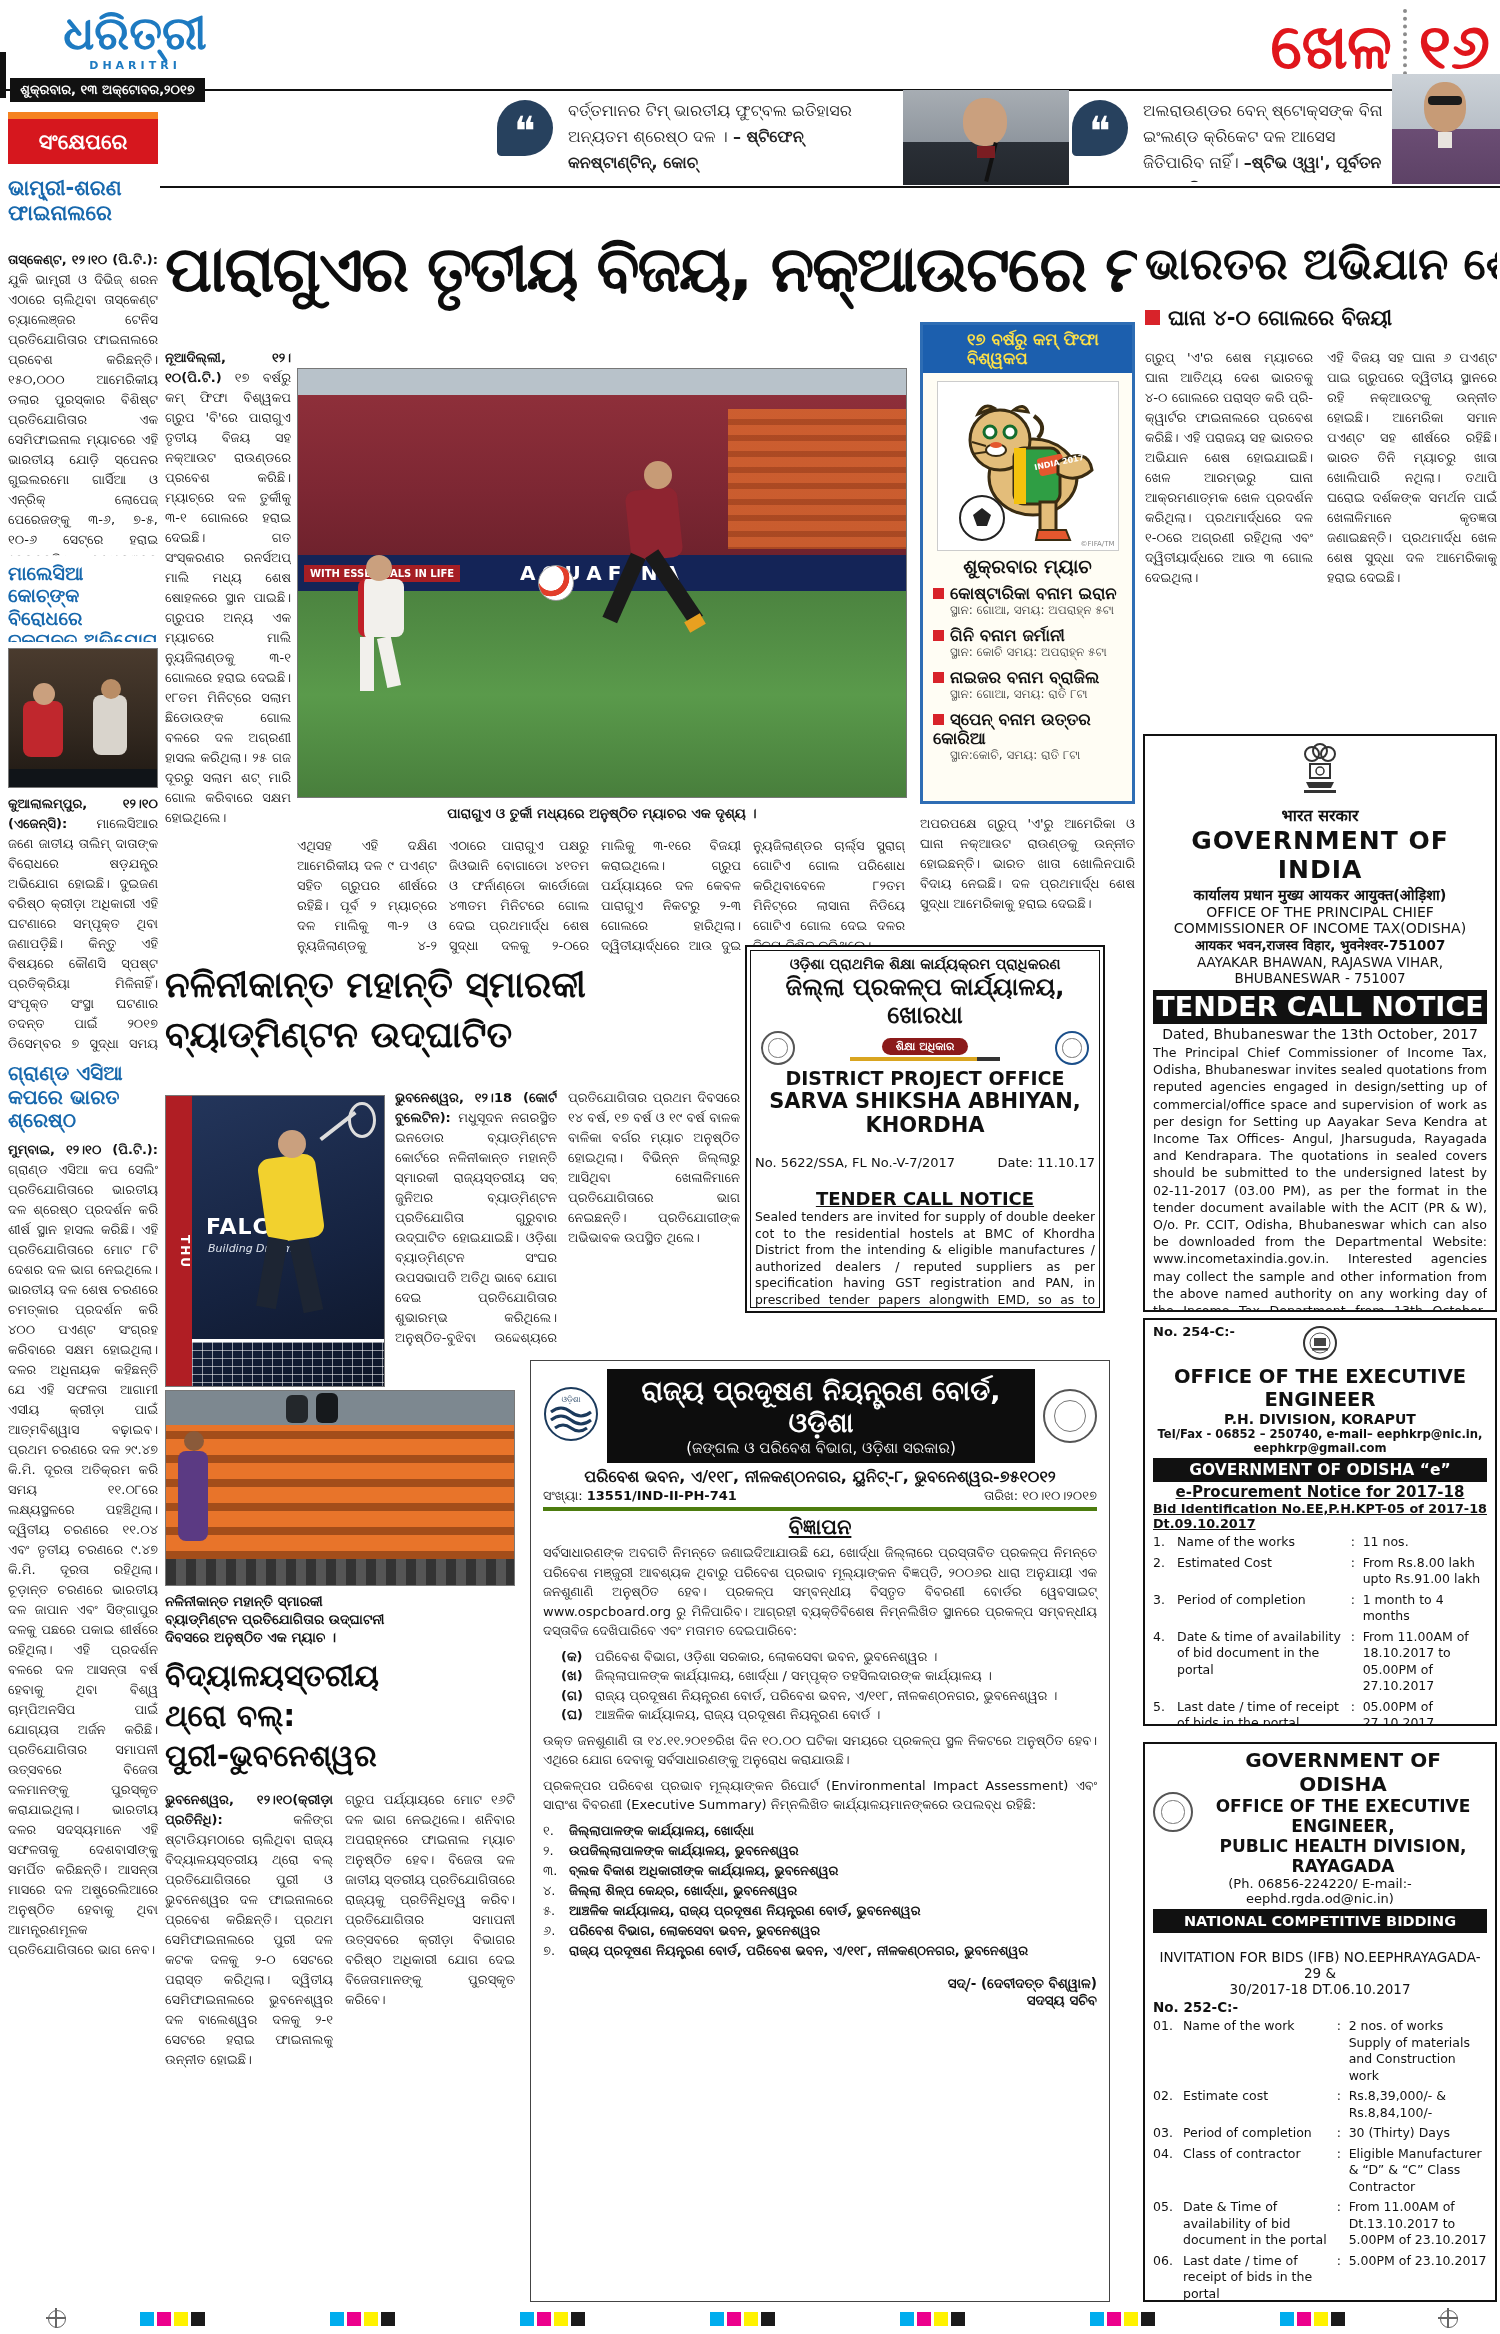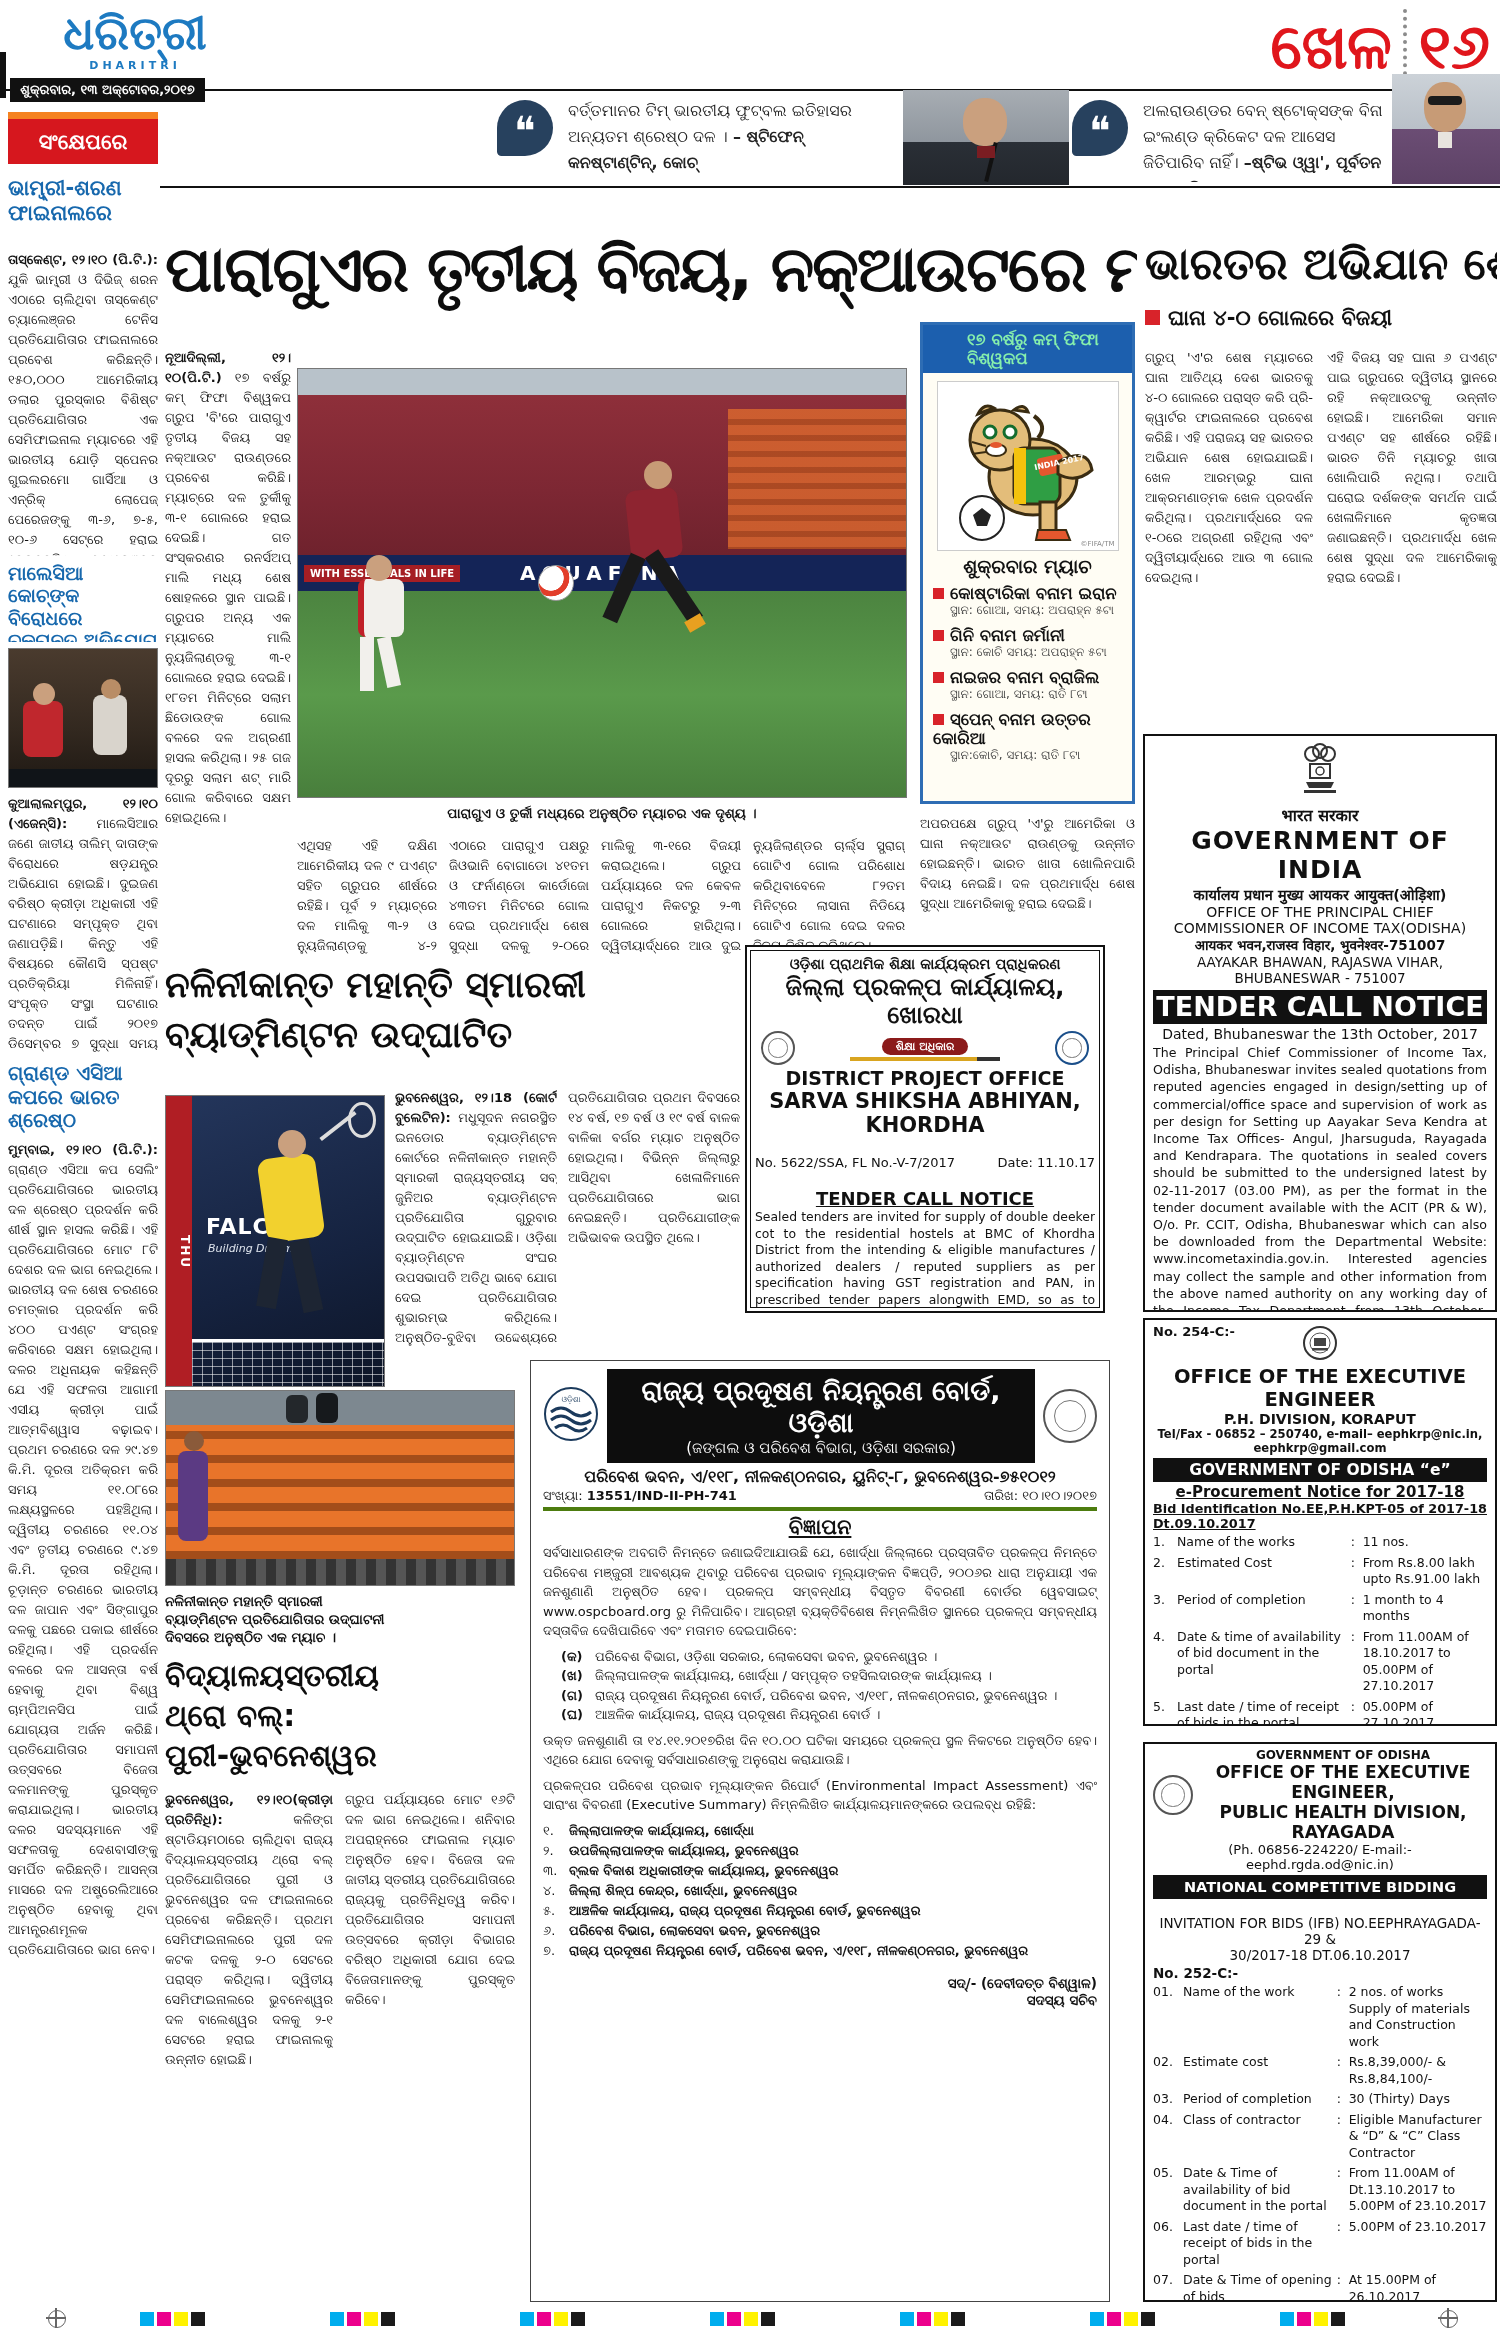--- a/index.html
+++ b/index.html
@@ -135,21 +135,21 @@
     <div class="abs" style="left:240px;top:196px;width:34px;height:34px;border-radius:50%;background:radial-gradient(circle at 35% 35%,#ffffff 0 40%,#e23d2a 42% 58%,#ffffff 60% 100%);border:1px solid #999;"></div>
   </div>
   <div class="abs ctr cap clip" style="left:297px;top:804px;width:610px;height:24px;">ପାରାଗୁଏ ଓ ତୁର୍କୀ ମଧ୍ୟରେ ଅନୁଷ୍ଠିତ ମ୍ୟାଚର ଏକ ଦୃଶ୍ୟ ।</div>
 
   <div class="abs clip just body-txt" style="left:297px;top:836px;width:140px;height:118px;">ଏଥିସହ ଏହି ଦକ୍ଷିଣ ଆମେରିକୀୟ ଦଳ ୯ ପଏଣ୍ଟ ସହିତ ଗ୍ରୁପର ଶୀର୍ଷରେ ରହିଛି। ପୂର୍ବ ୨ ମ୍ୟାଚ୍‌ରେ ଦଳ ମାଲିକୁ ୩-୨ ଓ ନ୍ୟୁଜିଲାଣ୍ଡକୁ ୪-୨ ଗୋଲରେ ପରାସ୍ତ କରିଥିଲା।</div>
   <div class="abs clip just body-txt" style="left:449px;top:836px;width:140px;height:118px;">ଏଠାରେ ପାରାଗୁଏ ପକ୍ଷରୁ ଜିଓଭାନି ବୋଗାଡୋ ୪୧ତମ ଓ ଫର୍ନାଣ୍ଡୋ କାର୍ଡୋଜୋ ୪୩ତମ ମିନିଟରେ ଗୋଲ ଦେଇ ପ୍ରଥମାର୍ଦ୍ଧ ଶେଷ ସୁଦ୍ଧା ଦଳକୁ ୨-୦ରେ ଅଗ୍ରଣୀ କରାଇଥିଲେ।</div>
   <div class="abs clip just body-txt" style="left:601px;top:836px;width:140px;height:118px;">ମାଲିକୁ ୩-୧ରେ ବିଜୟୀ କରାଇଥିଲେ। ଗ୍ରୁପ ପର୍ଯ୍ୟାୟରେ ଦଳ କେବଳ ପାରାଗୁଏ ନିକଟରୁ ୨-୩ ଗୋଲରେ ହାରିଥିଲା। ଦ୍ୱିତୀୟାର୍ଦ୍ଧରେ ଆଉ ଦୁଇ ଗୋଲ ଦେଇ ଦଳ ବିଜୟ ସୁନିଶ୍ଚିତ କରିଥିଲା।</div>
   <div class="abs clip just body-txt" style="left:753px;top:836px;width:152px;height:118px;">ନ୍ୟୁଜିଲାଣ୍ଡର ଚାର୍ଲ୍ସ ସ୍ପ୍ରାଗ୍ ଗୋଟିଏ ଗୋଲ ପରିଶୋଧ କରିଥିବାବେଳେ ୮୨ତମ ମିନିଟ୍‌ରେ ଲାସାନା ନିଡିୟେ ଗୋଟିଏ ଗୋଲ ଦେଇ ଦଳର ବିଜୟ ନିଶ୍ଚିତ କରିଥିଲେ।</div>
 
   <div class="abs" style="left:920px;top:322px;width:215px;height:482px;border:3px solid #2e6db4;background:#fffdf4;box-sizing:border-box;">
-    <div style="height:48px;background:#1c5fae;color:#86efac;font-size:16.5px;font-weight:bold;display:flex;align-items:center;justify-content:center;padding-left:44px;">୧୭ ବର୍ଷରୁ କମ୍ ଫିଫା ବିଶ୍ୱକପ</div>
+    <div style="height:48px;background:#1c5fae;color:#fde047;font-size:16.5px;font-weight:bold;display:flex;align-items:center;justify-content:center;padding-left:44px;">୧୭ ବର୍ଷରୁ କମ୍ ଫିଫା ବିଶ୍ୱକପ</div>
     <div style="margin:8px auto 4px;width:180px;height:168px;background:#fff;border:1px solid #ccc;position:relative;">
       <svg width="178" height="166" viewBox="0 0 178 166">
         <ellipse cx="95" cy="95" rx="44" ry="38" fill="#e3bd7a" stroke="#3a2c12" stroke-width="3"></ellipse>
         <circle cx="62" cy="58" r="30" fill="#e3bd7a" stroke="#3a2c12" stroke-width="3"></circle>
         <circle cx="52" cy="50" r="6" fill="#fff" stroke="#136c2e" stroke-width="3"></circle>
         <circle cx="72" cy="50" r="6" fill="#fff" stroke="#136c2e" stroke-width="3"></circle>
         <ellipse cx="58" cy="68" rx="10" ry="6" fill="#fff" stroke="#3a2c12" stroke-width="2"></ellipse>
         <path d="M48 64 L34 60" stroke="#3a2c12" stroke-width="2"></path>
         <path d="M48 70 L34 72" stroke="#3a2c12" stroke-width="2"></path>
         <ellipse cx="58" cy="63" rx="6" ry="3" fill="#e4572e"></ellipse>
@@ -411,21 +411,21 @@
         </div>
 
     </div>
 
   </div>
 
   <div class="abs notice-box clip" style="left:1143px;top:1742px;width:354px;height:560px;padding:4px 8px;">
     <div style="display:flex;gap:6px;align-items:center;">
       <div class="seal" style="flex:0 0 40px;width:40px;height:40px;"></div>
       <div style="flex:1;text-align:center;">
-        <div class="b" style="font-size:12px;">GOVERNMENT OF ODISHA</div>
+        <div class="b" style="font-size:20px;">GOVERNMENT OF ODISHA</div>
         <div class="b" style="font-size:17px;">OFFICE OF THE EXECUTIVE ENGINEER,</div>
         <div class="b" style="font-size:17px;">PUBLIC HEALTH DIVISION, RAYAGADA</div>
       </div>
     </div>
     <div class="ctr" style="font-size:13px;">(Ph. 06856-224220/ E-mail:- eephd.rgda.od@nic.in)</div>
     <div class="banner-black" style="font-size:14.5px;height:24px;line-height:24px;margin:3px 0 16px;">NATIONAL COMPETITIVE BIDDING THROUGH e-Procurement</div>
     <div class="ctr" style="font-size:13.5px;">INVITATION FOR BIDS (IFB) NO.EEPHRAYAGADA-29 &amp;</div>
     <div class="ctr" style="font-size:13.5px;margin-bottom:2px;">30/2017-18 DT.06.10.2017</div>
     <div class="b" style="font-size:13.5px;margin-bottom:3px;">No. 252-C:-</div>
     <div>

